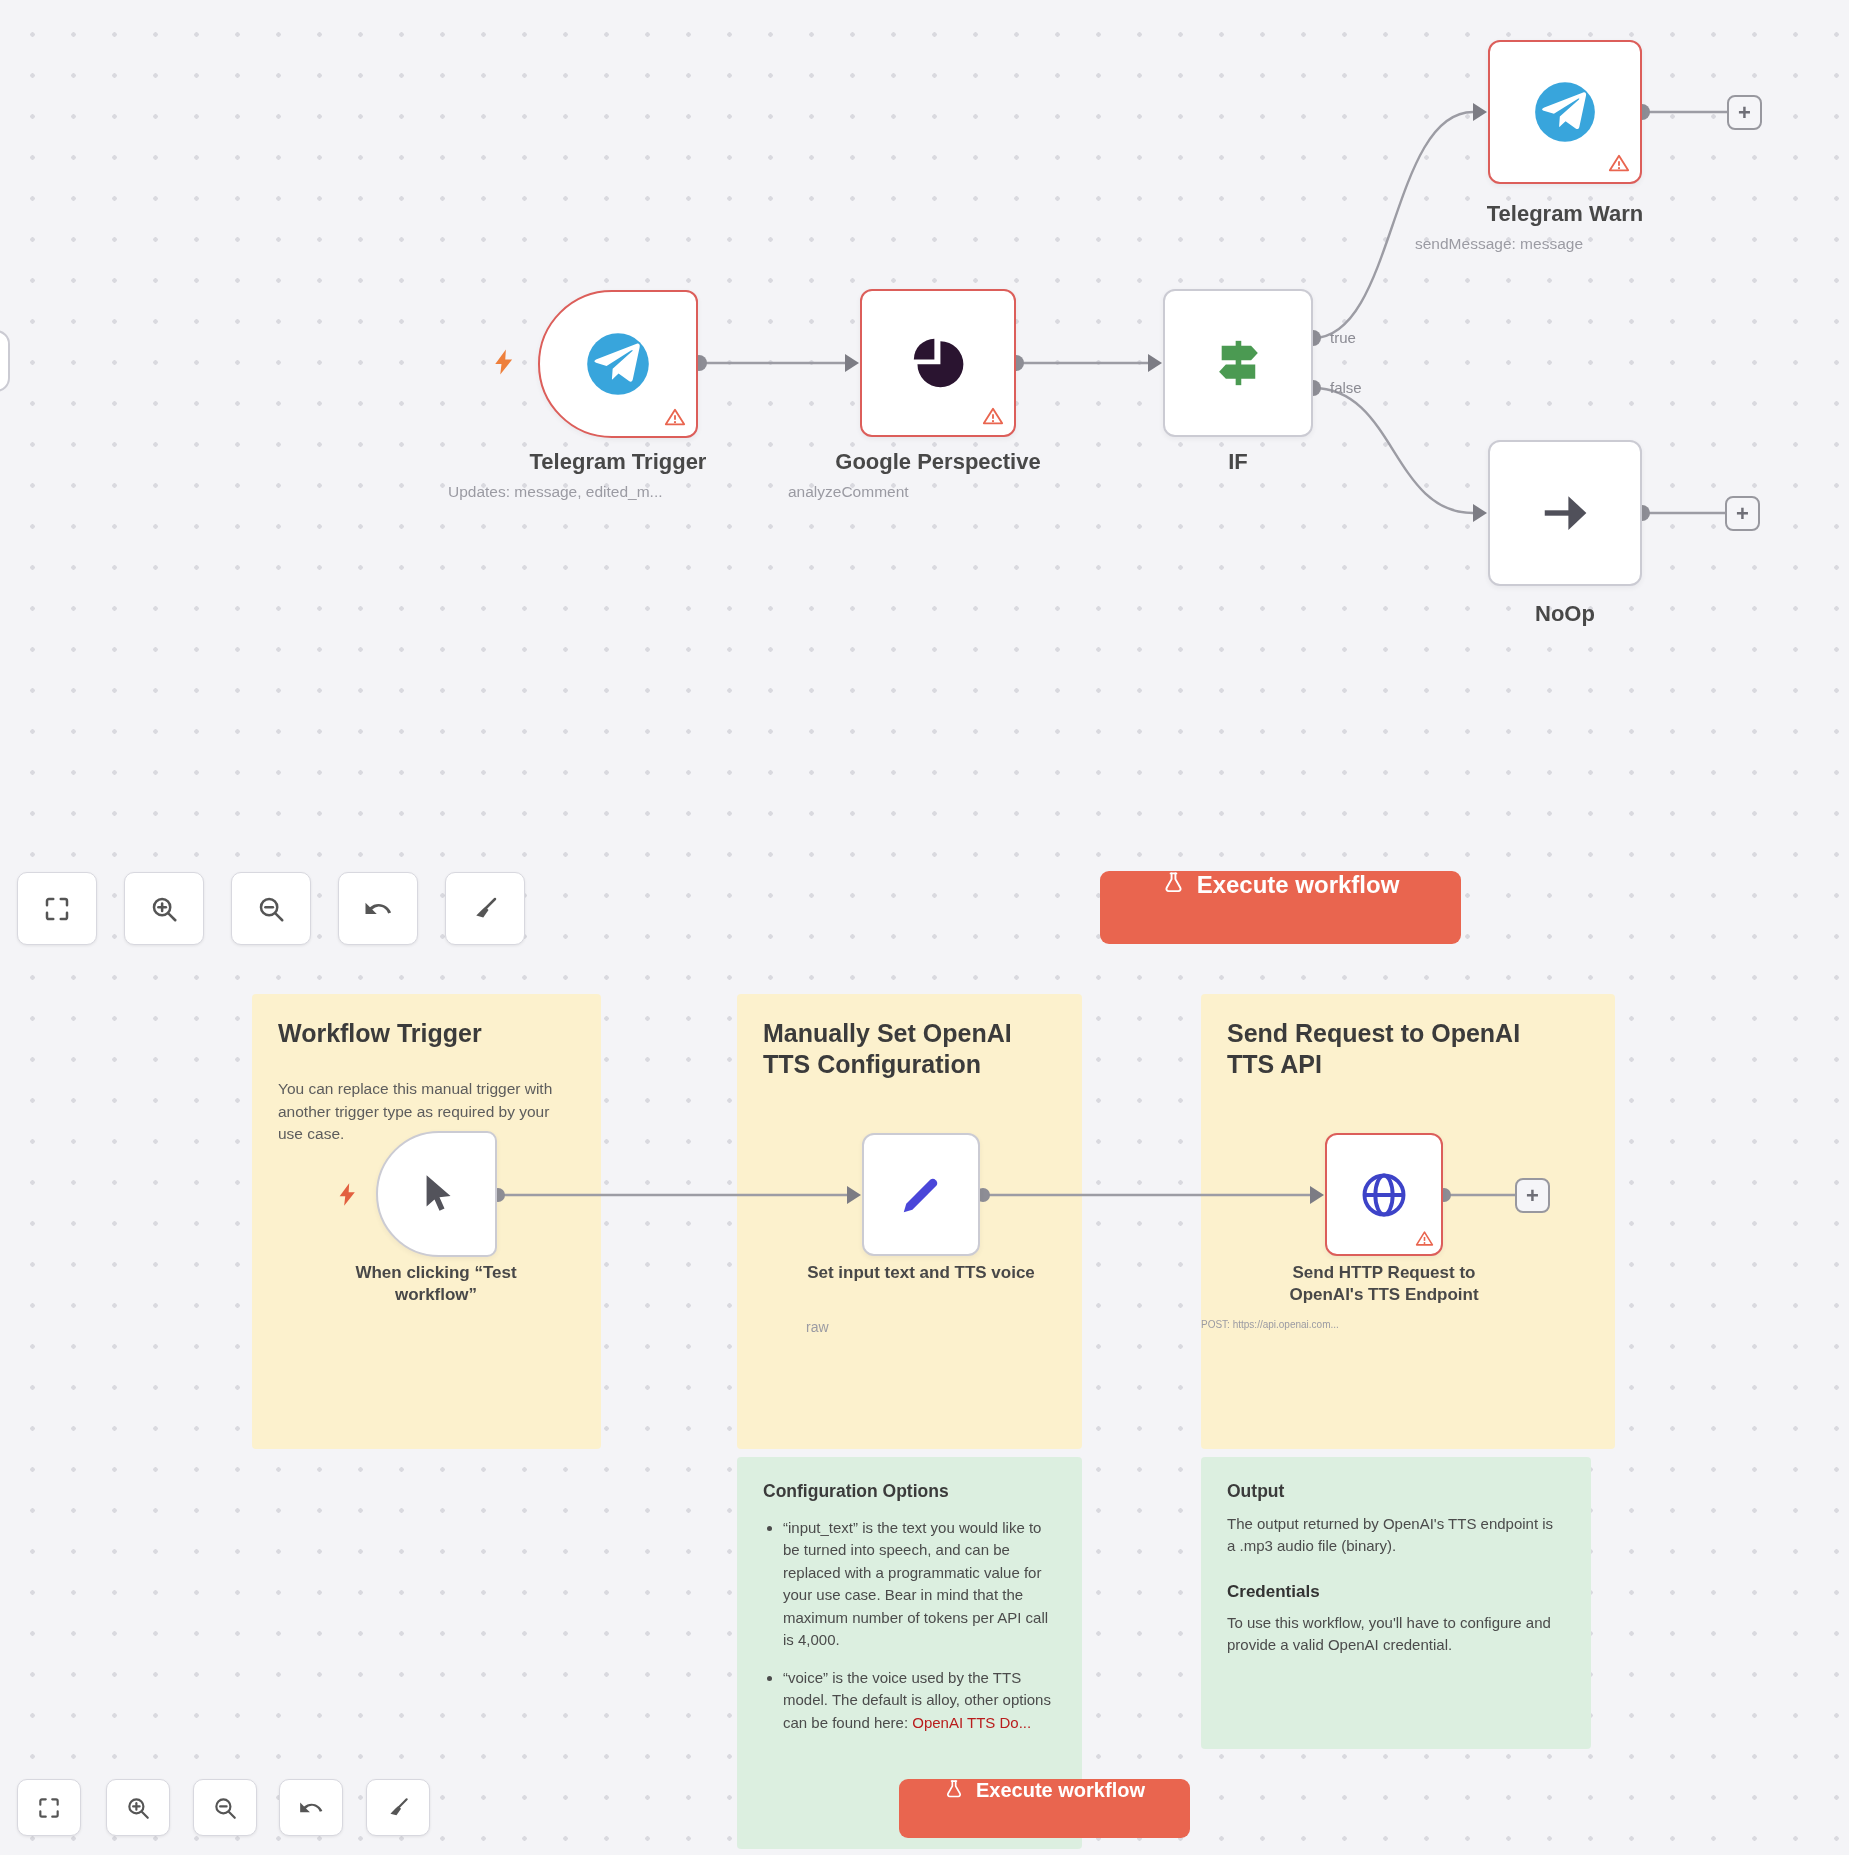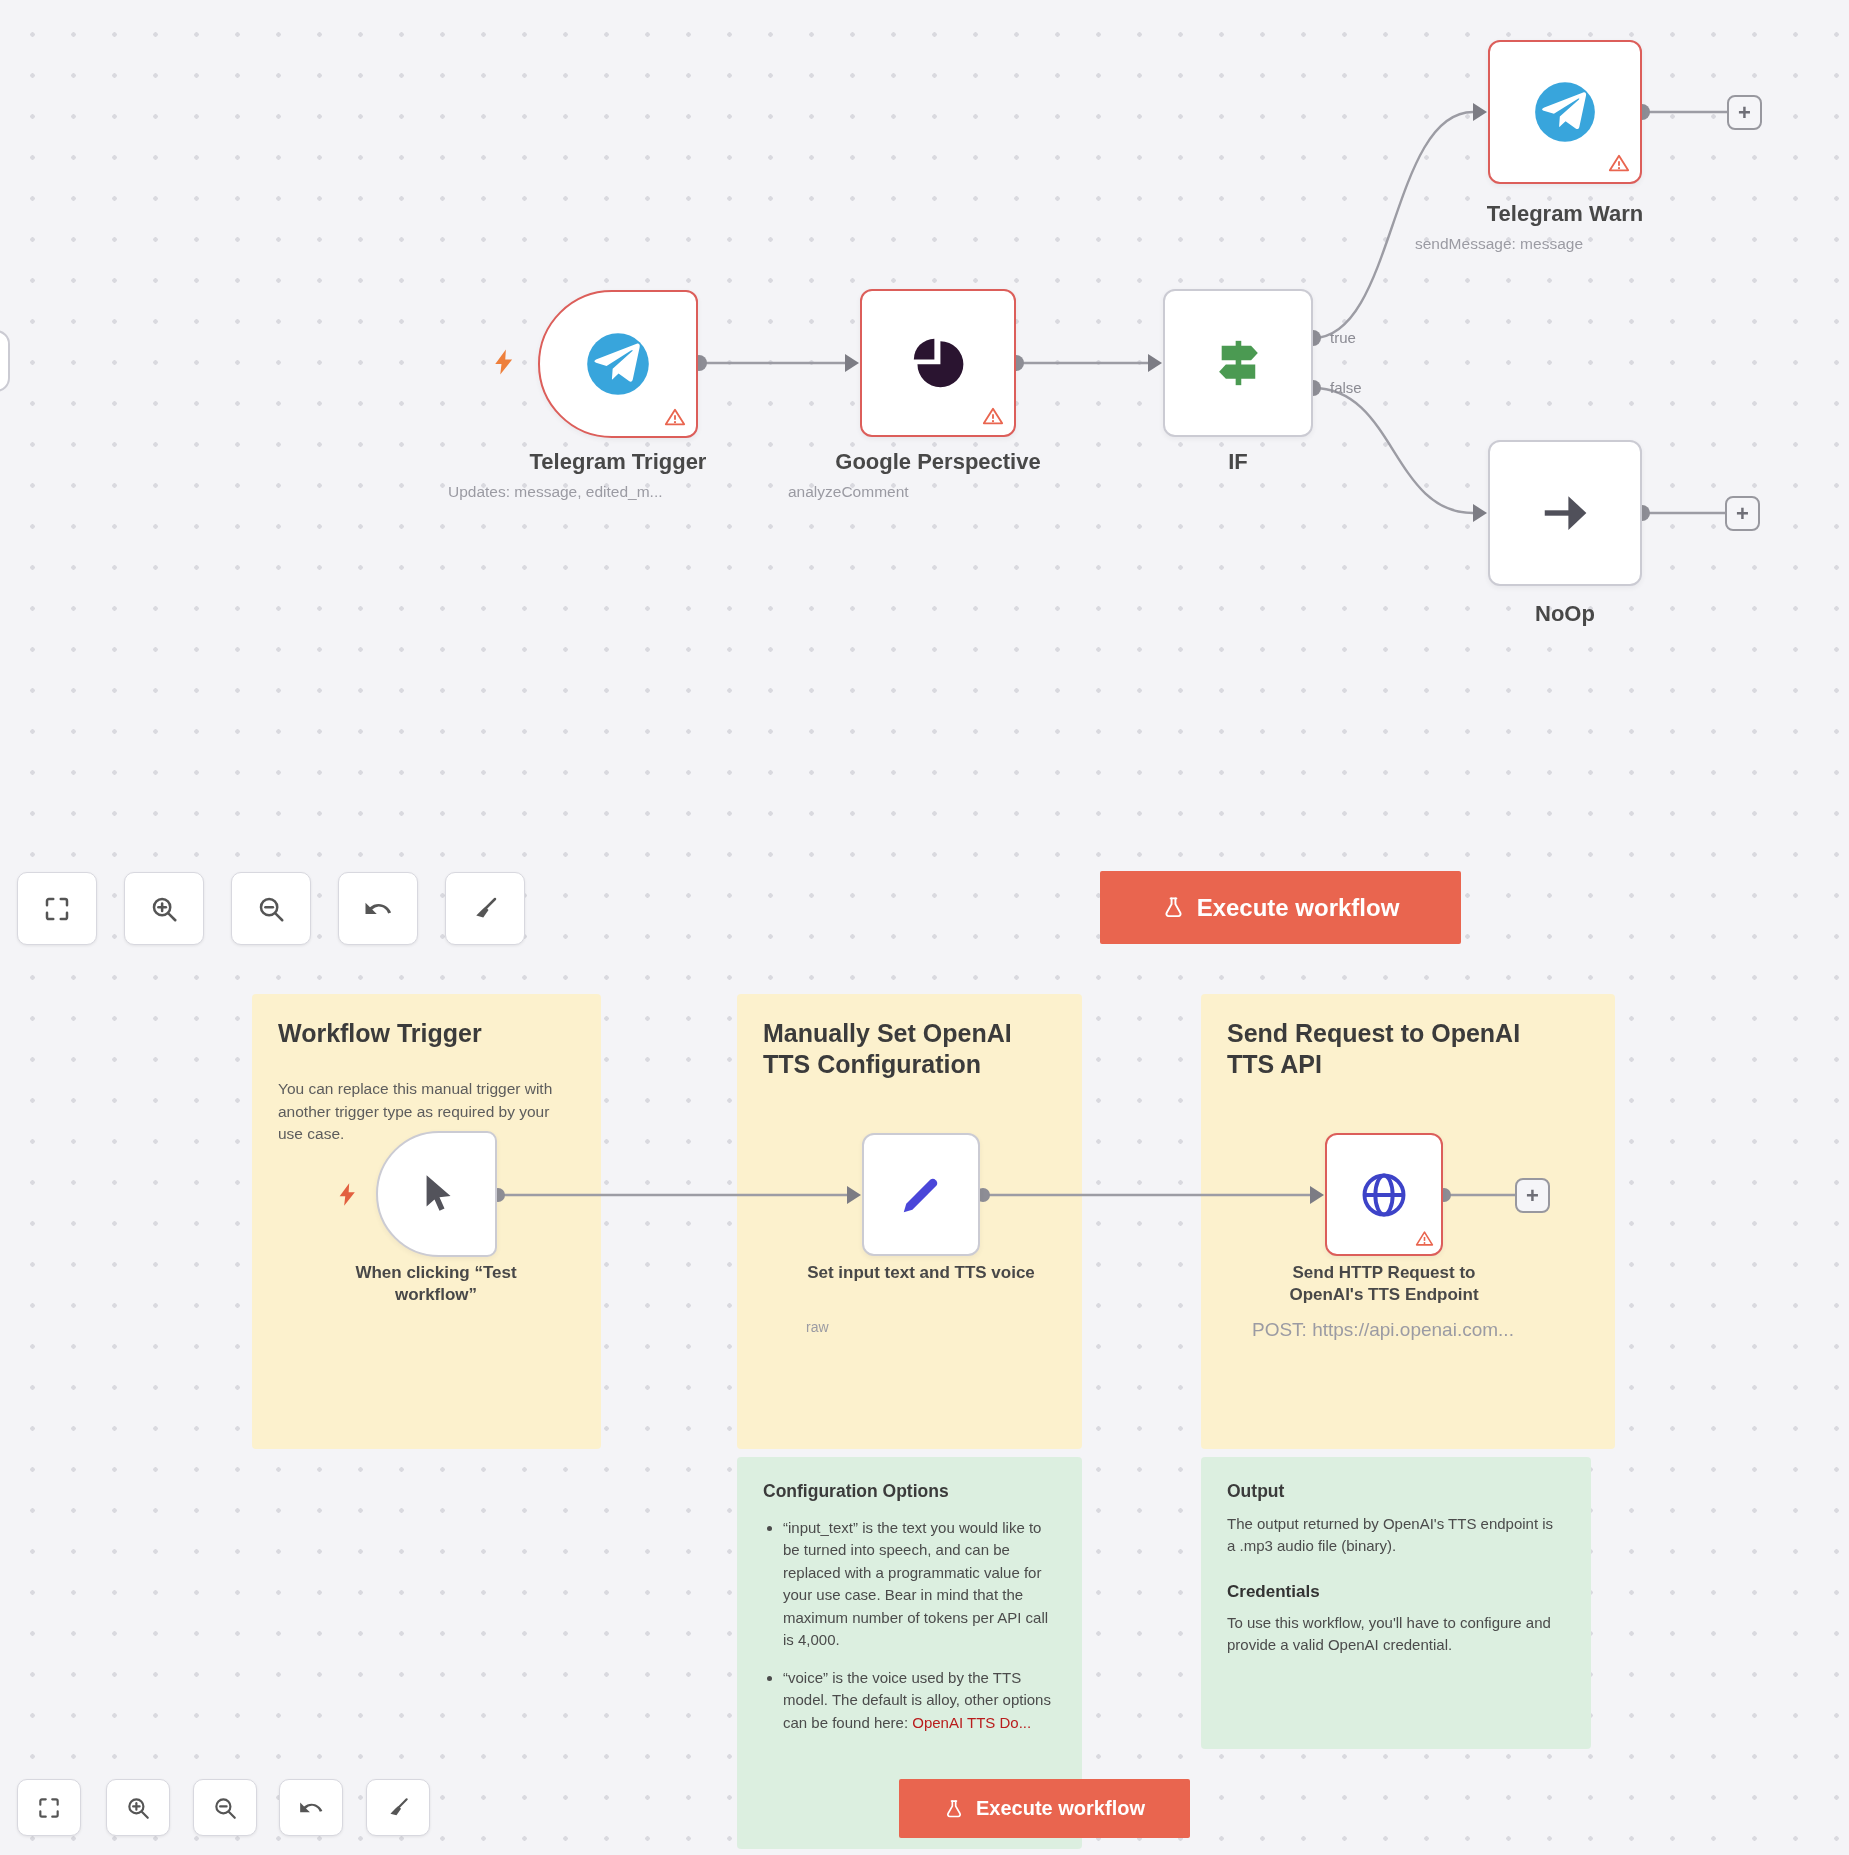--- a/index.html
+++ b/index.html
@@ -29,22 +29,22 @@
 .warn{position:absolute;right:10px;bottom:8px;line-height:0}
 .warn.sm{right:7px;bottom:6px}
 .nlabel{position:absolute;z-index:4;text-align:center;font-weight:bold;color:#484848;line-height:1.3}
 .nsub{position:absolute;z-index:4;text-align:left;color:#9b9ba3;line-height:1.3}
 .outlab{position:absolute;z-index:4;color:#8b8b93;font-size:15px}
 .plus{position:absolute;z-index:3;width:35px;height:35px;background:#f5f5f8;border:2px solid #98989f;
   border-radius:8px;color:#6f6f77;display:flex;align-items:center;justify-content:center;
   font-size:22px;font-weight:bold;cursor:pointer}
 .tbtn{position:absolute;z-index:6;background:#fff;border:1px solid #d8d8df;border-radius:10px;
   display:flex;align-items:center;justify-content:center;box-shadow:0 1px 3px rgba(0,0,0,.08);cursor:pointer}
-.exec{position:absolute;z-index:7;background:#e9654f;border:none;border-radius:2px;color:#fff;
-  font-weight:bold;font-family:inherit;display:flex;align-items:center;justify-content:center;gap:12px;cursor:pointer}
+.exec{position:absolute;z-index:7;background:#e9654f;border:none;border-radius:9px;color:#fff;
+  font-weight:bold;font-family:inherit;display:flex;align-items:flex-start;justify-content:center;gap:12px;cursor:pointer}
 .bolt{position:absolute;z-index:3;line-height:0}
 .edge-node{position:absolute;z-index:3;left:-26px;top:330px;width:36px;height:62px;background:#fff;
   border:2.4px solid #cbcbd3;border-radius:14px}
 .icon{line-height:0}
 </style>
 </head>
 <body>
 
 <div class="canvas">
 
@@ -269,21 +269,21 @@
     </span>
     <span class="warn sm">
       <svg width="19" viewBox="0 0 24 24">
           <path d="M12 4 L22 20 H2 Z" fill="none" stroke="#e9654f" stroke-width="2" stroke-linejoin="round"></path>
           <line x1="12" y1="10" x2="12" y2="15" stroke="#e9654f" stroke-width="2"></line>
           <circle cx="12" cy="17.6" r="1.2" fill="#e9654f"></circle>
         </svg>
     </span>
   </div>
   <div class="nlabel" style="left:1259px;top:1262px;width:250px;font-size:17px">Send HTTP Request to OpenAI's TTS Endpoint</div>
-  <div class="nsub" style="left:1252px;top:1318px;width:300px;font-size:19px">POST: https://api.openai.com...</div>
+  <div class="nsub" style="left:1201px;top:1318px;width:300px;font-size:10px">POST: https://api.openai.com...</div>
   <div class="plus" style="left:1515px;top:1178px">+</div>
 
   <div class="tbtn" style="left:17px;top:1779px;width:64px;height:57px">
     <span class="icon"><svg width="26" viewBox="0 0 24 24" fill="none" stroke="#555" stroke-width="2" stroke-linecap="round">
           <path d="M4 9V5.5A1.5 1.5 0 0 1 5.5 4H9"></path>
           <path d="M15 4h3.5A1.5 1.5 0 0 1 20 5.5V9"></path>
           <path d="M20 15v3.5a1.5 1.5 0 0 1-1.5 1.5H15"></path>
           <path d="M9 20H5.5A1.5 1.5 0 0 1 4 18.5V15"></path>
         </svg></span>
   </div>

